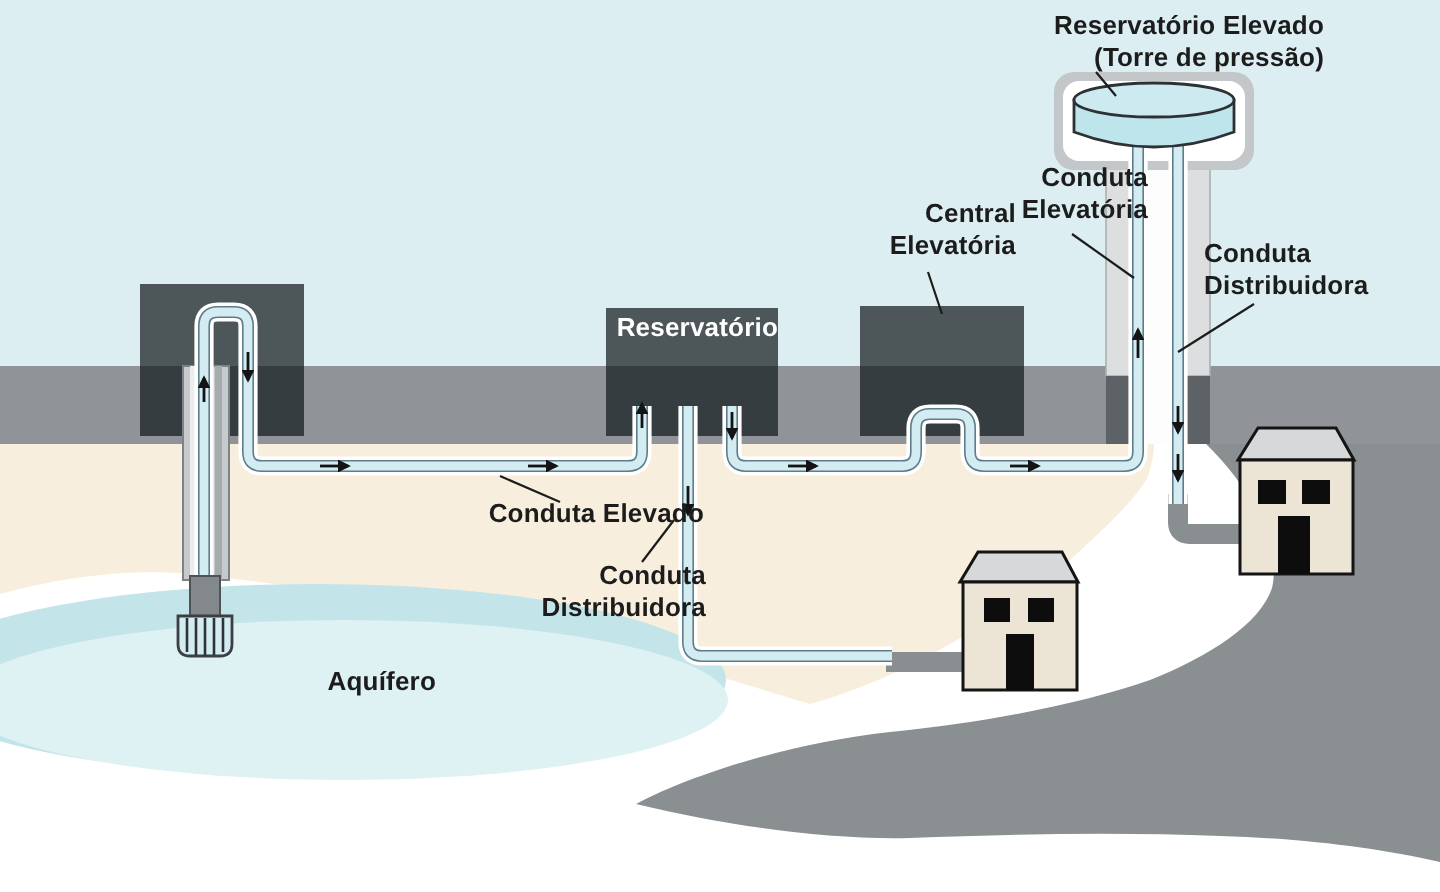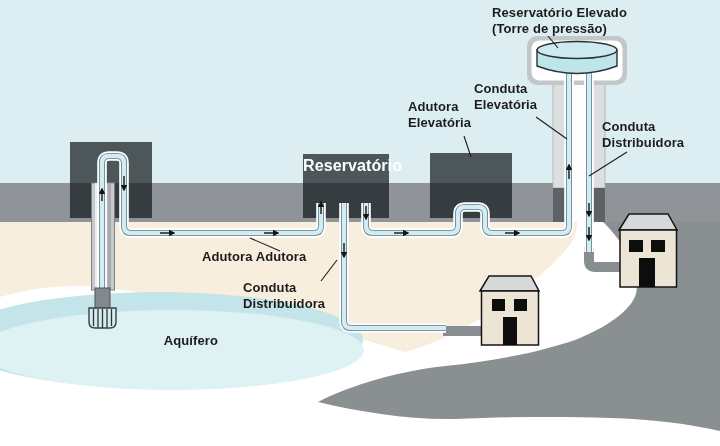--- a/index.html
+++ b/index.html
@@ -3,25 +3,25 @@
 <meta charset="utf-8">
 <style>
   html,body{margin:0;padding:0;background:#ffffff;}
   #stage{
     position:relative;width:720px;height:446px;overflow:hidden;
     font-family:"Liberation Sans", sans-serif;background:#ffffff;
   }
   #stage svg{position:absolute;left:0;top:0;}
   .lbl{
     position:absolute;color:#1c1c1c;font-size:13px;line-height:1.22;
-    font-weight:600;white-space:pre-line;text-align:left;
+    font-weight:600;white-space:pre-line;text-align:right;
     letter-spacing:.1px;
   }
   .lbl.left{text-align:left;}
-  .lbl.white{color:#ffffff;font-size:16px;}
+  .lbl.white{color:#ffffff;font-size:13px;}
 </style>
 </head>
 <body>
 
 <div id="stage">
 
 <svg width="720" height="446" viewBox="0 0 720 446">
   <defs>
     <marker id="arr" viewBox="0 0 9 9" refX="7" refY="4.5" markerWidth="4.6" markerHeight="4.6" orient="auto">
       <path d="M0,0 L9,4.5 L0,9 Z" fill="#141414"></path>
@@ -155,26 +155,26 @@
     <line x1="464" y1="136" x2="471" y2="157"></line>
     <line x1="548" y1="36" x2="558" y2="48"></line>
     <line x1="536" y1="117" x2="567" y2="139"></line>
     <line x1="627" y1="152" x2="589" y2="176"></line>
     <line x1="250" y1="238" x2="280" y2="251"></line>
     <line x1="321" y1="281" x2="337" y2="260"></line>
   </g>
 </svg>
 
 <div class="lbl white" style="left:303px;top:156px;width:86px;">Reservatório</div>
-<div class="lbl" style="left:408px;top:99px;width:100px;">Adutora
+<div class="lbl" style="left:408px;top:99px;width:100px;">Central
 Elevatória</div>
 <div class="lbl" style="left:492px;top:5px;width:170px;">Reservatório Elevado
 (Torre de pressão)</div>
 <div class="lbl" style="left:474px;top:81px;width:100px;">Conduta
 Elevatória</div>
 <div class="lbl left" style="left:602px;top:119px;width:95px;">Conduta
 Distribuidora</div>
-<div class="lbl" style="left:202px;top:249px;width:150px;">Adutora Adutora</div>
+<div class="lbl" style="left:202px;top:249px;width:150px;">Conduta Elevado</div>
 <div class="lbl" style="left:243px;top:280px;width:110px;">Conduta
 Distribuidora</div>
 <div class="lbl left" style="left:138px;top:333px;width:80px;text-align:right;">Aquífero</div>
 
 </div>
 
 </body></html>

